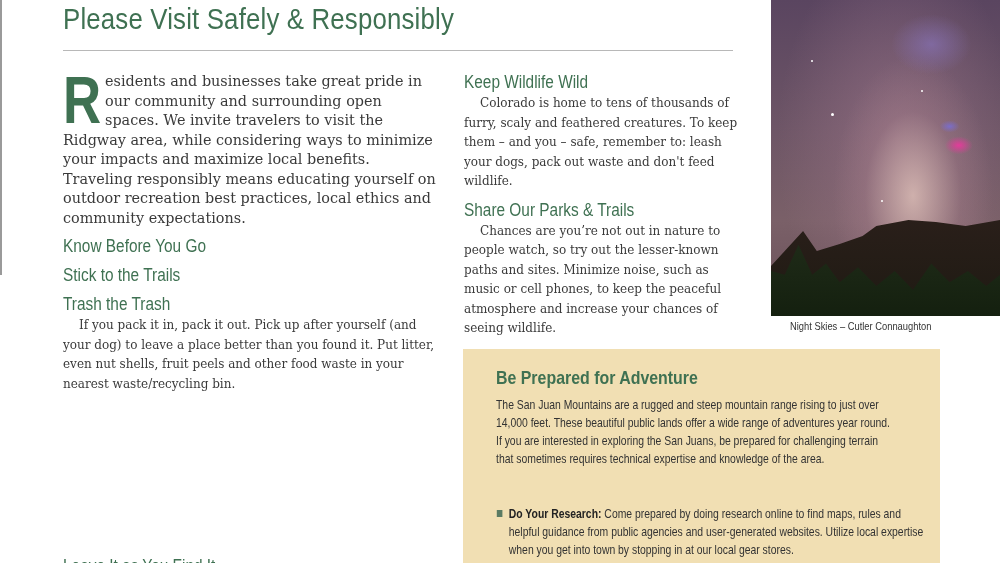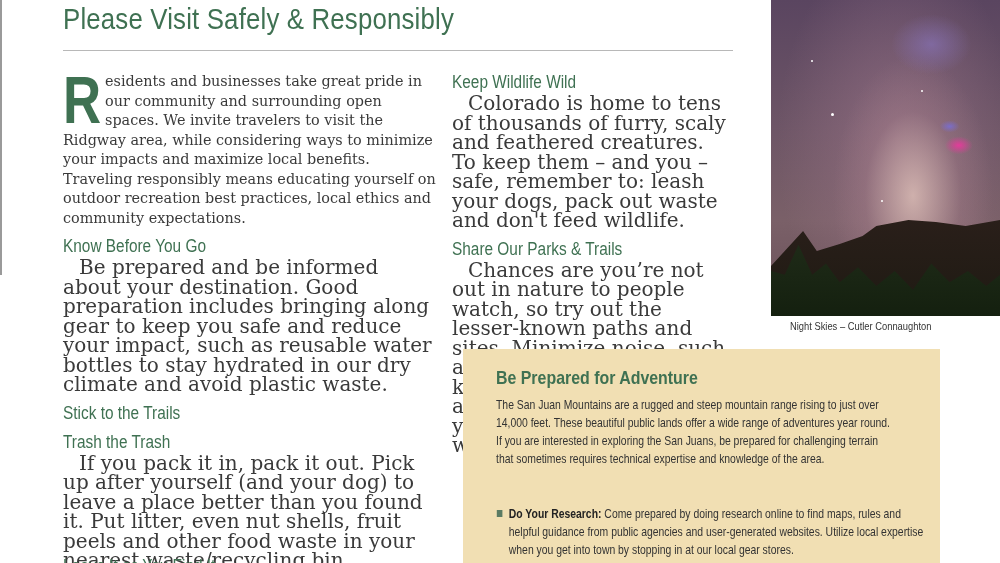--- a/index.html
+++ b/index.html
@@ -19,37 +19,37 @@
       font-size: 30px; font-weight: normal; letter-spacing: 0.2px;
       color: #3f7152; margin: 0;
       transform: scaleX(0.86); transform-origin: left top;
       white-space: nowrap;
     }
     .title-rule {
       position: absolute; left: 63px; top: 50px; width: 670px; height: 1px;
       background: #b8b8b8;
     }
     .col-left { position: absolute; left: 63px; top: 72px; width: 375px; }
-    .col-mid  { position: absolute; left: 452px; top: 72px; width: 280px; }
+    .col-mid  { position: absolute; left: 464px; top: 72px; width: 280px; }
     .intro { position: relative; font-size: 14.4px; line-height: 19.5px; margin: 0; }
     .dropcap {
       float: left; font-family: "Liberation Sans", sans-serif;
       font-weight: bold; color: #3f7152;
       font-size: 66px; line-height: 52px; height: 56px;
       margin: 2px 8px 0 0;
       transform: scaleX(0.8); transform-origin: left top; width: 34px;
     }
     .sec-heading {
       font-family: "Liberation Sans", sans-serif;
       color: #3f7152; font-size: 17.5px; font-weight: normal;
       margin: 8px 0 1px 0; line-height: 21px;
       transform: scaleX(0.88); transform-origin: left top; white-space: nowrap;
     }
     .sec-body {
-      font-size: 20px; line-height: 19.5px; margin: 0; text-indent: 16px;
+      font-size: 12px; line-height: 19.5px; margin: 0; text-indent: 16px;
     }
     .col-mid .sec-heading:first-child { margin-top: 0; }
     .photo {
       position: absolute; left: 771px; top: 0; width: 229px; height: 316px;
       background:
         radial-gradient(ellipse 14px 9px at 82% 46%, #e23c9a 0%, rgba(226,60,154,0.4) 60%, rgba(0,0,0,0) 100%),
         radial-gradient(ellipse 10px 6px at 78% 40%, rgba(120,110,220,0.8) 0%, rgba(0,0,0,0) 100%),
         radial-gradient(ellipse 40px 30px at 70% 14%, rgba(140,120,200,0.55) 0%, rgba(0,0,0,0) 100%),
         radial-gradient(ellipse 80px 140px at 62% 62%, rgba(230,200,190,0.75) 0%, rgba(170,130,140,0.3) 60%, rgba(0,0,0,0) 100%),
         radial-gradient(ellipse 120px 200px at 55% 45%, rgba(160,120,140,0.6) 0%, rgba(0,0,0,0) 100%),
@@ -111,21 +111,20 @@
 <div class="left-rule"></div>
 
 <h1 class="page-title">Please Visit Safely &amp; Responsibly</h1>
 <div class="title-rule"></div>
 
 <div class="col-left">
   <p class="intro">
     <span class="dropcap">R</span><span>esidents and businesses take great pride in our community and surrounding open spaces. We invite travelers to visit the Ridgway area, while considering ways to minimize your impacts and maximize local benefits. Traveling responsibly means educating yourself on outdoor recreation best practices, local ethics and community expectations.</span>
   </p>
   <h2 class="sec-heading">Know Before You Go</h2>
-  <p class="sec-body">Be prepared and be informed about your destination. Good preparation includes bringing along gear to keep you safe and reduce your impact, such as reusable water bottles to stay hydrated in our dry climate and avoid plastic waste.</p>
   <h2 class="sec-heading">Stick to the Trails</h2>
   <h2 class="sec-heading">Trash the Trash</h2>
   <p class="sec-body">If you pack it in, pack it out. Pick up after yourself (and your dog) to leave a place better than you found it. Put litter, even nut shells, fruit peels and other food waste in your nearest waste/recycling bin.</p>
 </div>
 
 <div class="cut-heading">Leave It as You Find It</div>
 
 <div class="col-mid">
   <h2 class="sec-heading">Keep Wildlife Wild</h2>
   <p class="sec-body">Colorado is home to tens of thousands of furry, scaly and feathered creatures. To keep them – and you – safe, remember to: leash your dogs, pack out waste and don't feed wildlife.</p>

